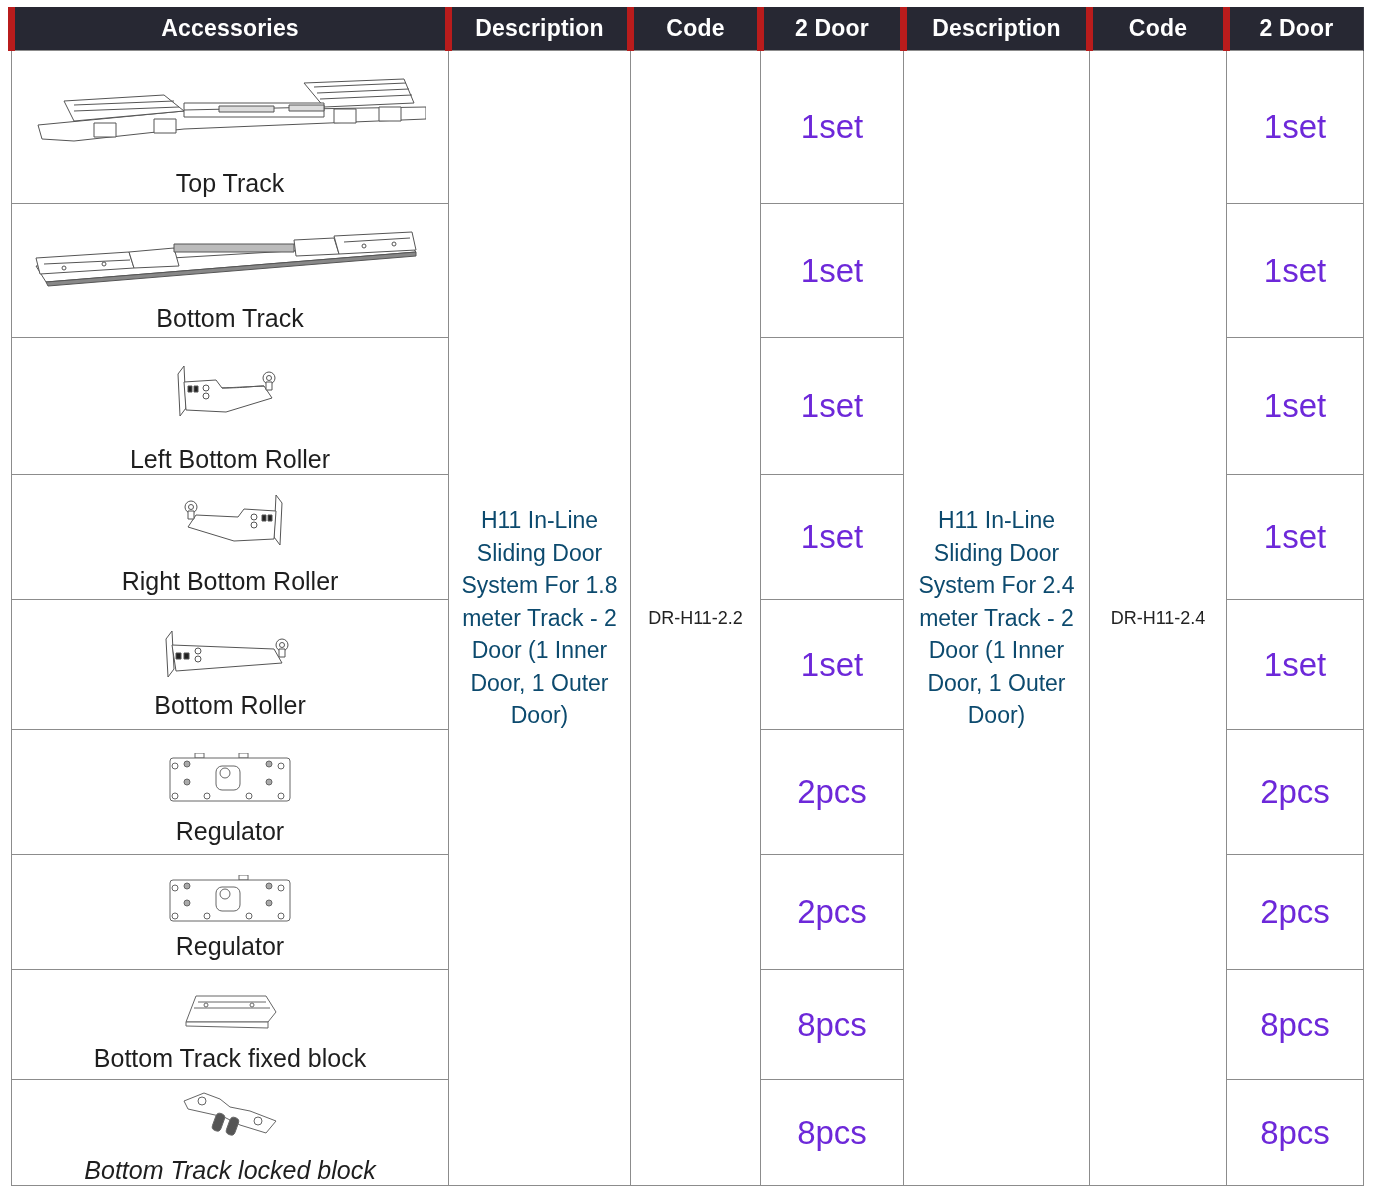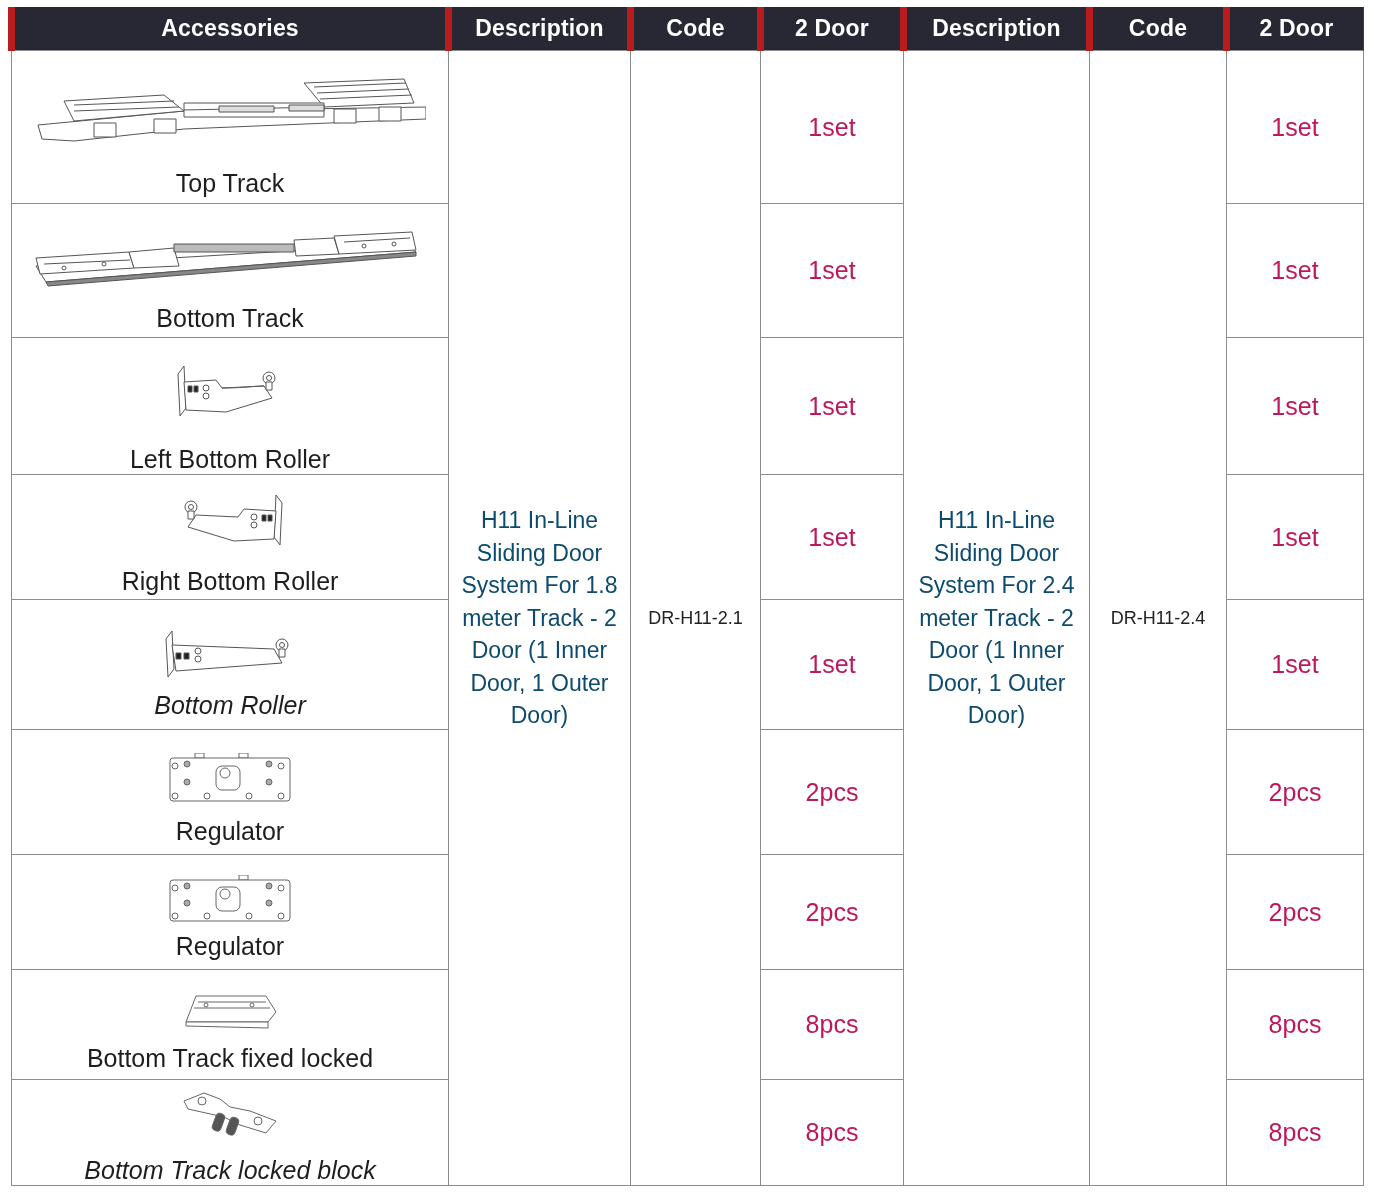--- a/index.html
+++ b/index.html
@@ -21,21 +21,21 @@
     border-left: 7px solid #b91c1c; border-right: 1px solid #3c3d48;
     letter-spacing: 0.2px;
   }
   tbody td {
     border: 1.5px solid #8c8c8c; padding: 0; text-align: center; vertical-align: middle;
     background: #ffffff;
   }
   td.acc { position: relative; }
   td.acc .pic { display: flex; align-items: center; justify-content: center; }
   td.acc .label { font-size: 25px; line-height: 28px; color: #1e1e1e; }
-  td.qty { font-size: 25px; color: #be185d; }
+  td.qty { font-size: 33px; color: #6d28d9; }
   td.desc { font-size: 23px; line-height: 32.5px; color: #0c4a6e; padding: 0 4px; }
   td.code { font-size: 18px; color: #222; }
   svg { display: block; }
   svg * { vector-effect: non-scaling-stroke; }
 </style>
 </head>
 <body>
 
 <table class="spec">
   <colgroup>
@@ -80,21 +80,21 @@
               <rect x="60" y="50" width="22" height="14"></rect>
               <rect x="120" y="46" width="22" height="14"></rect>
               <rect x="300" y="36" width="22" height="14"></rect>
               <rect x="345" y="34" width="22" height="14"></rect>
             </g>
           </svg>
         </div>
         <div class="label" style="margin-top:6px;">Top Track</div>
       </td>
       <td class="desc" rowspan="9">H11 In-Line Sliding Door System For 1.8 meter Track - 2 Door (1 Inner Door, 1 Outer Door)</td>
-      <td class="code" rowspan="9">DR-H11-2.1</td>
+      <td class="code" rowspan="9">DR-H11-2.2</td>
       <td class="qty">1set</td>
       <td class="desc" rowspan="9">H11 In-Line Sliding Door System For 2.4 meter Track - 2 Door (1 Inner Door, 1 Outer Door)</td>
       <td class="code" rowspan="9">DR-H11-2.4</td>
       <td class="qty">1set</td>
     </tr>
 
     <tr style="height:134px">
       <td class="acc">
         <div class="pic" style="height:80px; padding-top:8px;">
           <svg width="392" height="64" viewBox="0 0 392 64">
@@ -178,21 +178,21 @@
               <rect x="12" y="24" width="5" height="6" fill="#222"></rect>
               <rect x="20" y="24" width="5" height="6" fill="#222"></rect>
               <circle cx="34" cy="22" r="3"></circle>
                 <circle cx="34" cy="30" r="3"></circle>
               <circle cx="118" cy="16" r="6"></circle>
                 <circle cx="118" cy="16" r="2.5"></circle>
               <rect x="115" y="20" width="6" height="8"></rect>
             </g>
           </svg>
         </div>
-        <div class="label" style="margin-top:0;font-style:italic;">Bottom Roller</div>
+        <div class="label" style="margin-top:0;">Bottom Roller</div>
       </td>
       <td class="qty">1set</td>
       <td class="qty">1set</td>
     </tr>
 
     <tr style="height:125px">
       <td class="acc">
         <div class="pic" style="height:66px; padding-top:6px;">
           <svg width="122" height="50" viewBox="0 0 122 50">
             <g fill="#fff" stroke="#666" stroke-width="1">
@@ -255,21 +255,21 @@
             <g fill="#fff" stroke="#666" stroke-width="1">
               <polygon points="16,4 86,4 96,20 88,30 6,30"></polygon>
               <polygon points="6,30 88,30 88,36 6,34"></polygon>
               <line x1="18" y1="10" x2="86" y2="10"></line>
               <line x1="14" y1="16" x2="90" y2="16"></line>
               <circle cx="26" cy="13" r="2"></circle>
                 <circle cx="72" cy="13" r="2"></circle>
             </g>
           </svg>
         </div>
-        <div class="label" style="margin-top:4px;">Bottom Track fixed locked</div>
+        <div class="label" style="margin-top:4px;">Bottom Track fixed block</div>
       </td>
       <td class="qty">8pcs</td>
       <td class="qty">8pcs</td>
     </tr>
 
     <tr style="height:106px">
       <td class="acc">
         <div class="pic" style="height:56px; padding-top:6px;">
           <svg width="100" height="50" viewBox="0 0 100 50">
             <g fill="#fff" stroke="#666" stroke-width="1">

